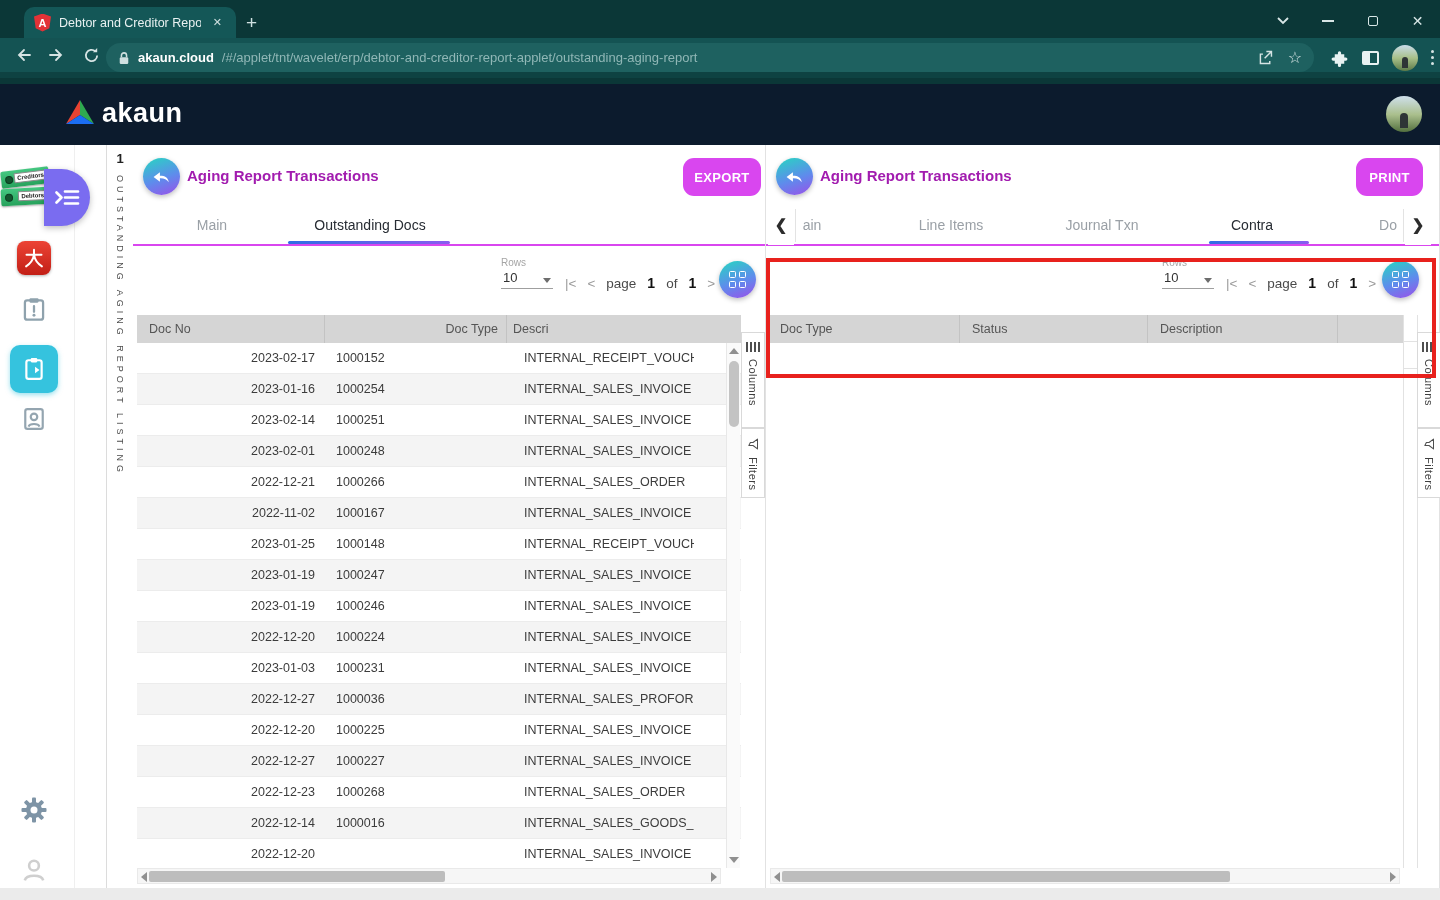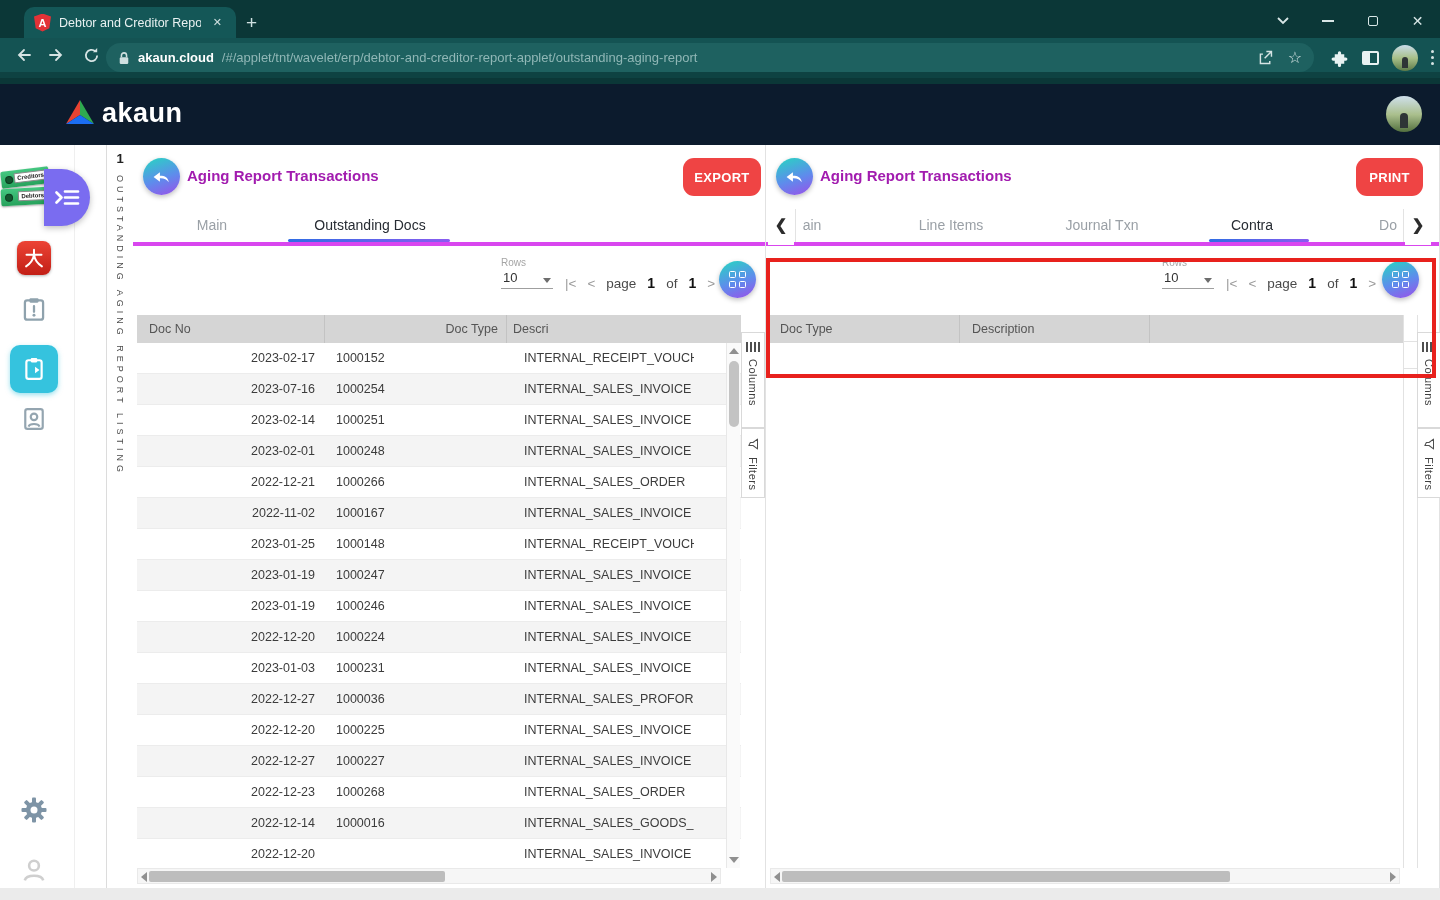--- a/index.html
+++ b/index.html
@@ -78,26 +78,26 @@
   writing-mode:vertical-rl;font-size:9px;letter-spacing:4px;color:#4c4c4c;font-weight:500;white-space:nowrap}
 
 
 .panel{position:absolute;top:0;height:743px;background:#fff}
 .panel.left{left:133px;width:632px}
 .panel.right{left:765px;width:675px;border-left:1px solid #e2e2e2;border-right:1px solid #e2e2e2}
 .backbtn{position:absolute;left:10px;top:13px;width:37px;height:37px;border-radius:50%;
   background:linear-gradient(160deg,#2bd0c5 5%,#5e8cec 55%,#9b4fe9 100%);
   display:flex;align-items:center;justify-content:center;box-shadow:0 2px 5px rgba(0,0,0,.25)}
 .ptitle{position:absolute;left:54px;top:22px;font-size:15px;font-weight:bold;color:#a21caf}
-.action-btn{position:absolute;top:13px;height:38px;background:#ef4444;color:#fff;border:none;
+.action-btn{position:absolute;top:13px;height:38px;background:#d946ef;color:#fff;border:none;
   border-radius:11px;font-size:13px;font-weight:bold;letter-spacing:.3px;font-family:inherit}
 .panel.left .action-btn{left:550px;width:78px}
 .panel.right .action-btn{left:590px;width:67px}
 
-.tabrow{position:absolute;left:0;top:60px;width:100%;height:41px;border-bottom:4px solid #d946ef}
+.tabrow{position:absolute;left:0;top:60px;width:100%;height:41px;border-bottom:2px solid #d946ef}
 .tab-item{position:absolute;top:0;height:40px;display:flex;align-items:center;justify-content:center;
   font-size:14px;color:#9aa0a6;white-space:nowrap}
 .tab-item.active{color:#272c33;font-weight:500}
 .tab-underline{position:absolute;bottom:0;height:3px;border-radius:2px;
   background:linear-gradient(90deg,#2f6de4,#8a5cf0)}
 .tab-chev{position:absolute;top:0;height:40px;width:26px;display:flex;align-items:center;
   justify-content:center;color:#2c2c2c;font-size:15px;font-weight:bold;background:#fff}
 .tab-sep{position:absolute;top:4px;height:33px;width:1px;background:#e3e3e3}
 
 
@@ -385,21 +385,21 @@
     <div class="tbody">
 
         <div class="trow">
           <div class="c c1">2023-02-17</div>
           <div class="c c2">1000152</div>
           <div class="c c3">INTERNAL_RECEIPT_VOUCHER</div>
           <div class="c c4"></div>
         </div>
 
         <div class="trow">
-          <div class="c c1">2023-07-16</div>
+          <div class="c c1">2023-01-16</div>
           <div class="c c2">1000254</div>
           <div class="c c3">INTERNAL_SALES_INVOICE</div>
           <div class="c c4"></div>
         </div>
 
         <div class="trow">
           <div class="c c1">2023-02-14</div>
           <div class="c c2">1000251</div>
           <div class="c c3">INTERNAL_SALES_INVOICE</div>
           <div class="c c4"></div>
@@ -575,20 +575,21 @@
       <span class="grid-ic">
           <i></i>
           <i></i>
           <i></i>
           <i></i>
         </span>
     </div>
 
     <div class="thead">
       <div class="th rth1">Doc Type</div>
+      <div class="th rth2">Status</div>
       <div class="th rth3">Description</div>
       <div class="th rth4"></div>
     </div>
 
     <div class="rtrack">
       <div class="seg"></div>
         <div class="seg"></div>
     </div>
     <div class="hscroll">
       <span class="harrow left"></span>

